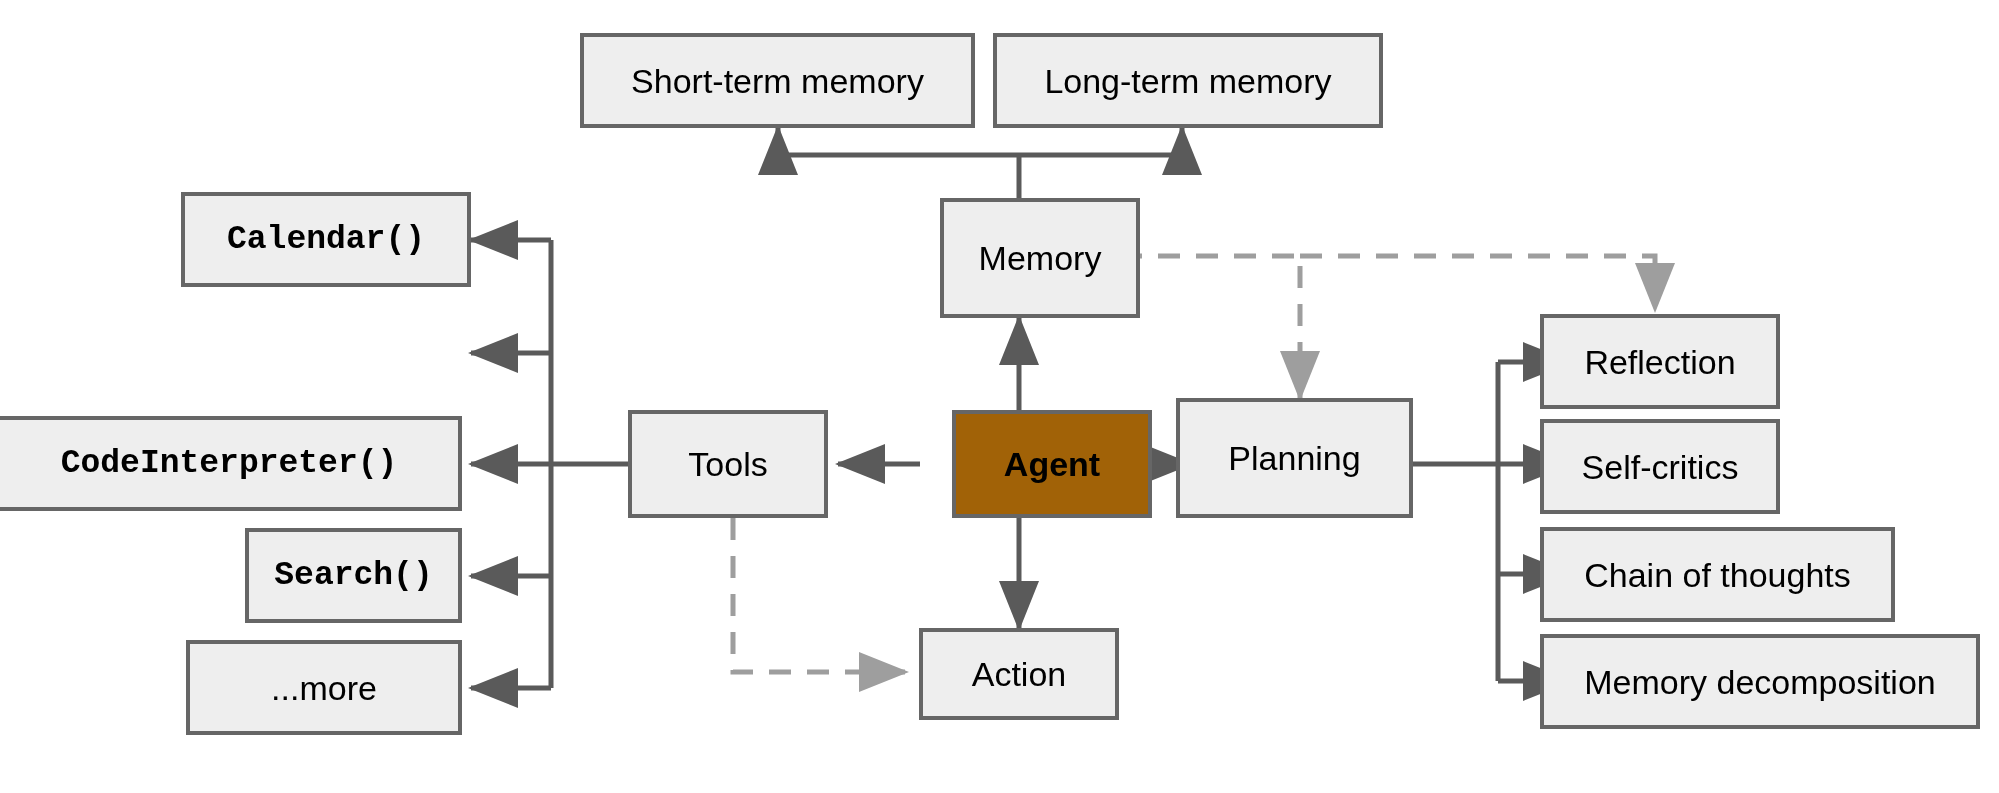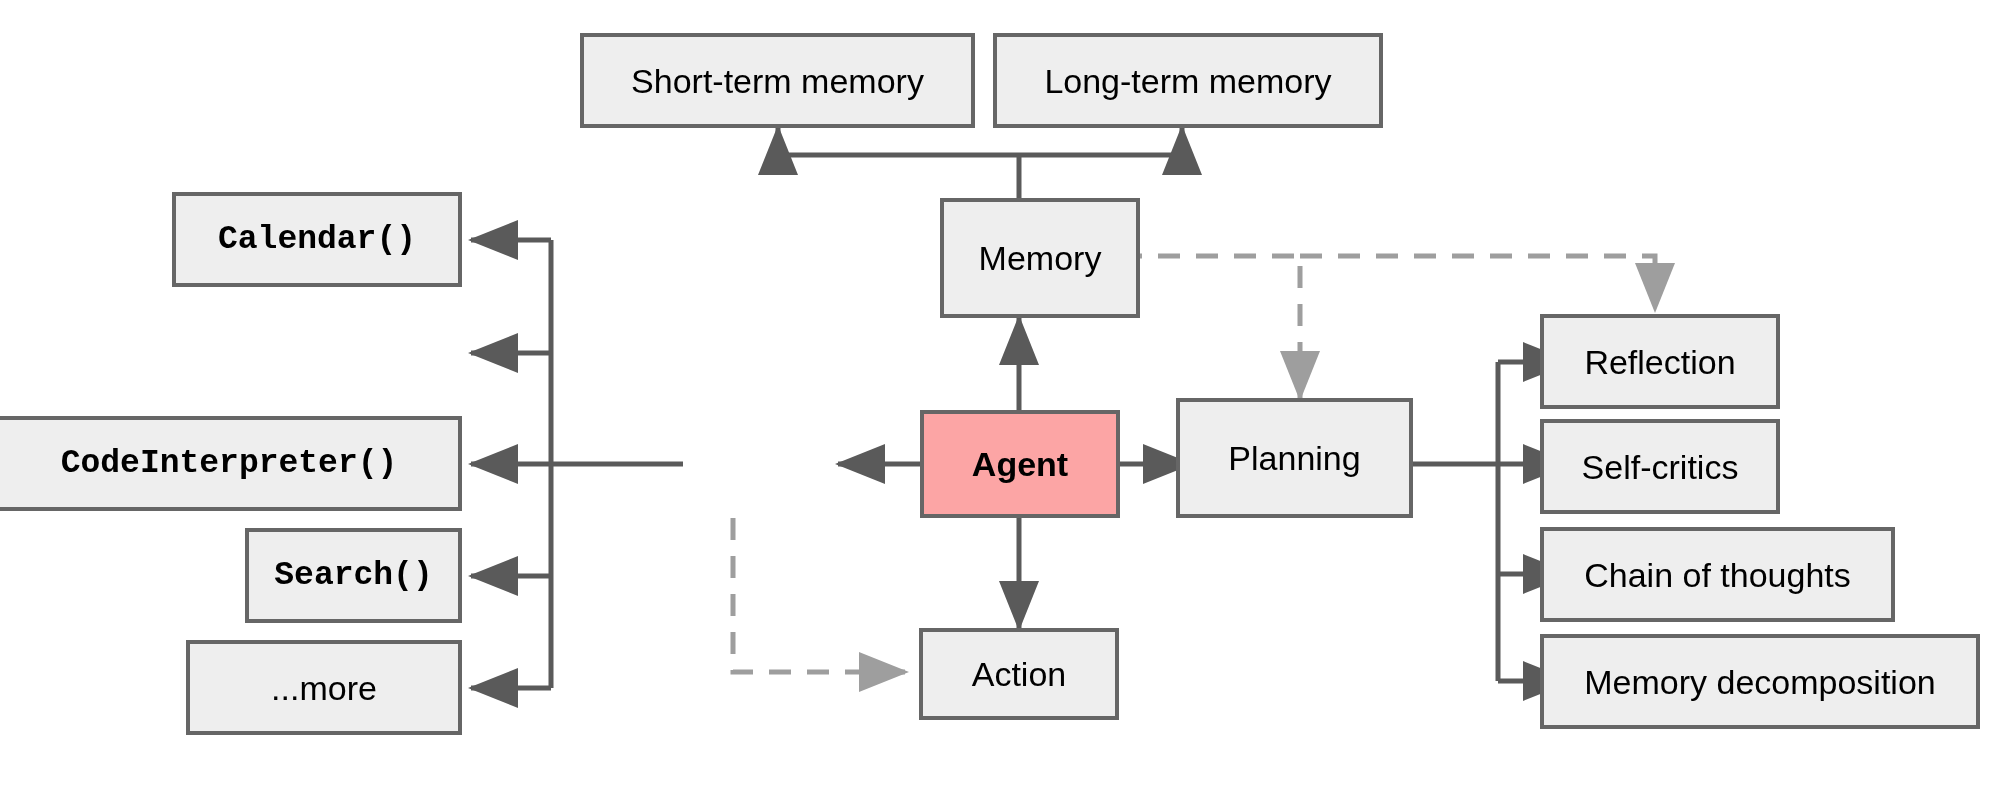--- a/index.html
+++ b/index.html
@@ -43,22 +43,23 @@
     white-space: nowrap;
     z-index: 2;
   }
   .node.mono {
     font-family: "Liberation Mono", "DejaVu Sans Mono", monospace;
     font-weight: bold;
     font-size: 33px;
     letter-spacing: 0px;
   }
   .node.agent {
-    background: #fca5a5;
+    background: #a16207;
     font-weight: bold;
+    margin-left: 32px;
   }
 </style>
 </head>
 <body>
 
 <div id="canvas">
 
   <svg id="edges" width="1999" height="793" viewBox="0 0 1999 793" xmlns="http://www.w3.org/2000/svg">
     <defs>
       <marker id="arrowSolid" markerWidth="10" markerHeight="8" refX="9.4" refY="4" orient="auto" markerUnits="strokeWidth">
@@ -122,26 +123,29 @@
   </div>
 
   <div class="node agent" style="left:920px; top:410px; width:200px; height:108px;">
     <span>Agent</span>
   </div>
 
   <div class="node" style="left:919px; top:628px; width:200px; height:92px;">
     <span>Action</span>
   </div>
 
+  <div class="node" style="left:628px; top:410px; width:200px; height:108px;">
+    <span>Tools</span>
+  </div>
 
   <div class="node" style="left:1176px; top:398px; width:237px; height:120px;">
     <span>Planning</span>
   </div>
 
-  <div class="node mono" style="left:172px; top:192px; width:290px; height:95px;">
+  <div class="node mono" style="left:181px; top:192px; width:290px; height:95px;">
     <span>Calendar()</span>
   </div>
 
 
   <div class="node mono" style="left:-4px; top:416px; width:466px; height:95px;">
     <span>CodeInterpreter()</span>
   </div>
 
   <div class="node mono" style="left:245px; top:528px; width:217px; height:95px;">
     <span>Search()</span>

